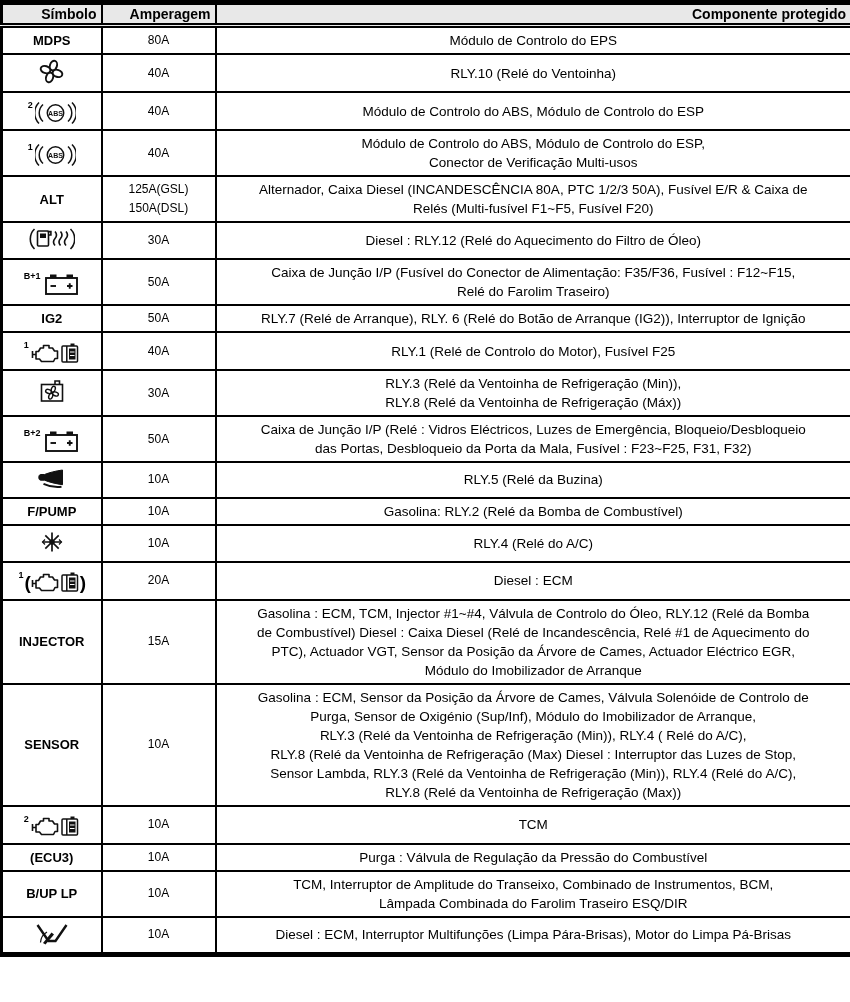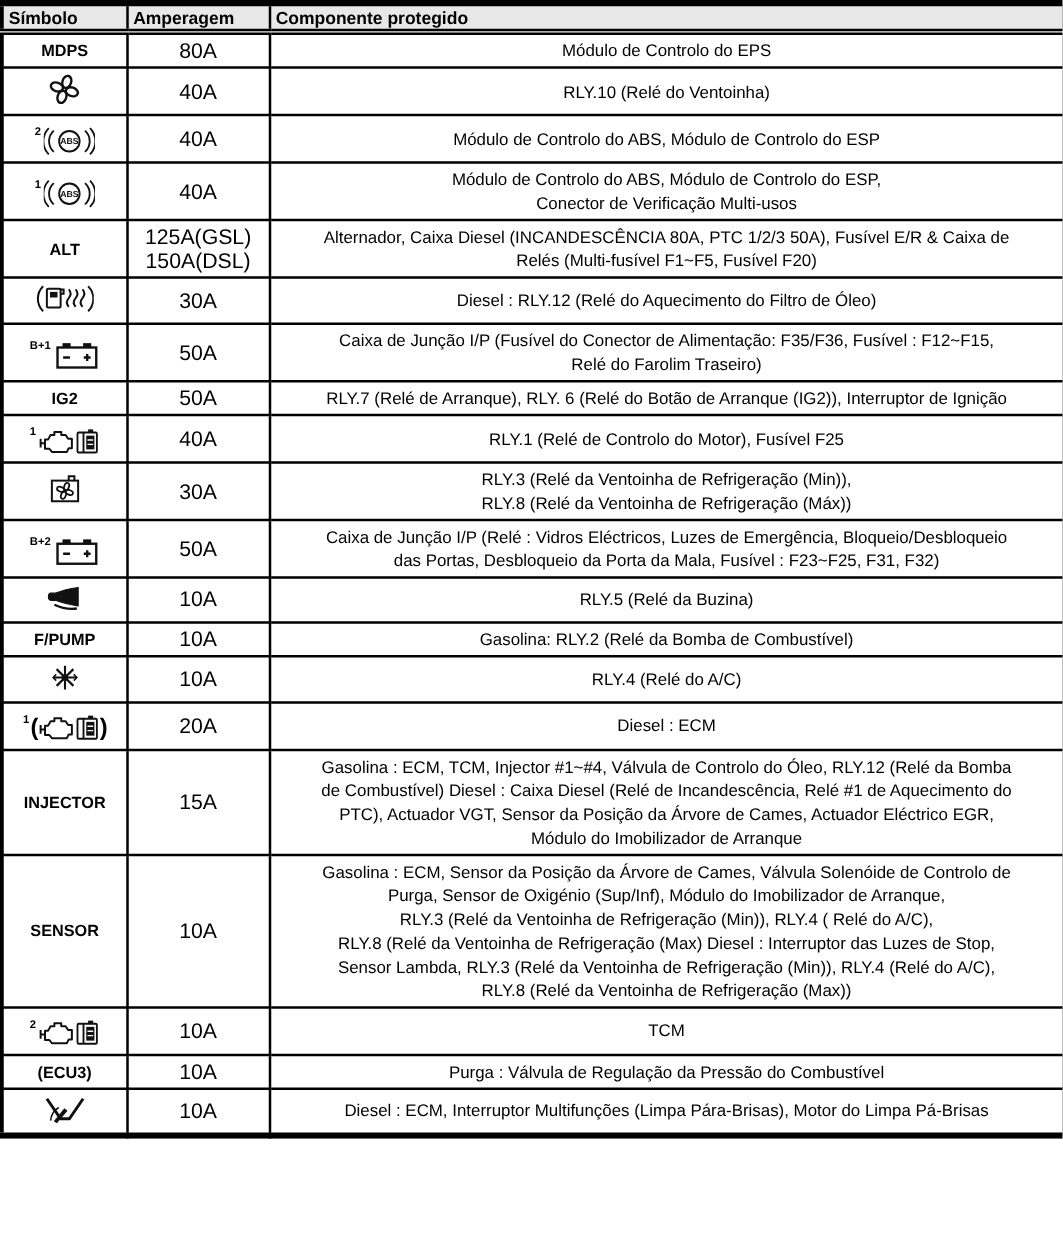--- a/index.html
+++ b/index.html
@@ -25,33 +25,33 @@
     border:2px solid #000;
     padding:2px 7px;
     vertical-align:middle;
     box-sizing:border-box;
   }
   thead th{
     background:var(--header-bg,#e8e8e8);
     font-size:14px;
     font-weight:bold;
     height:22px;
-    text-align:left;
+    text-align:right;
     border-bottom:5px double #000;
     padding:1px 4px;
   }
   td.sym-cell{
     text-align:center;
     font-weight:bold;
     font-size:13px;
     padding:3px 2px;
   }
   td.amp-cell{
     text-align:center;
-    font-size:17px;
+    font-size:12px;
     white-space:pre-line;
     line-height:19px;
   }
   td.comp-cell{
     font-size:13.5px;
     line-height:19px;
     white-space:pre-line;
     text-align:center;
     padding:3px 7px;
   }
@@ -379,20 +379,26 @@
             </span></td>
           <td class="amp-cell">10A</td>
           <td class="comp-cell">TCM</td>
         </tr>
         <tr>
           <td class="sym-cell"><span>(ECU3)</span></td>
           <td class="amp-cell">10A</td>
           <td class="comp-cell">Purga : Válvula de Regulação da Pressão do Combustível</td>
         </tr>
         <tr>
+          <td class="sym-cell"><span>B/UP LP</span></td>
+          <td class="amp-cell">10A</td>
+          <td class="comp-cell">TCM, Interruptor de Amplitude do Transeixo, Combinado de Instrumentos, BCM,
+Lâmpada Combinada do Farolim Traseiro ESQ/DIR</td>
+        </tr>
+        <tr>
           <td class="sym-cell"><span class="sym-wrap">
               <span class="icon">
                 <svg width="34" height="25" viewBox="0 0 34 25">
                   <g fill="none" stroke="#111" stroke-width="2.4" stroke-linejoin="miter">
                     <path d="M2.5 4 L13.5 20 H20.5 L31.5 4"></path>
                   </g>
                   <path d="M8 22 L16.5 11.5 L19 13.5 L10.5 23.5 Z" fill="#111"></path>
                   <path d="M5.5 21.5 A13 13 0 0 1 12 11" fill="none" stroke="#111" stroke-width="1.2"></path>
                 </svg>
               </span>

